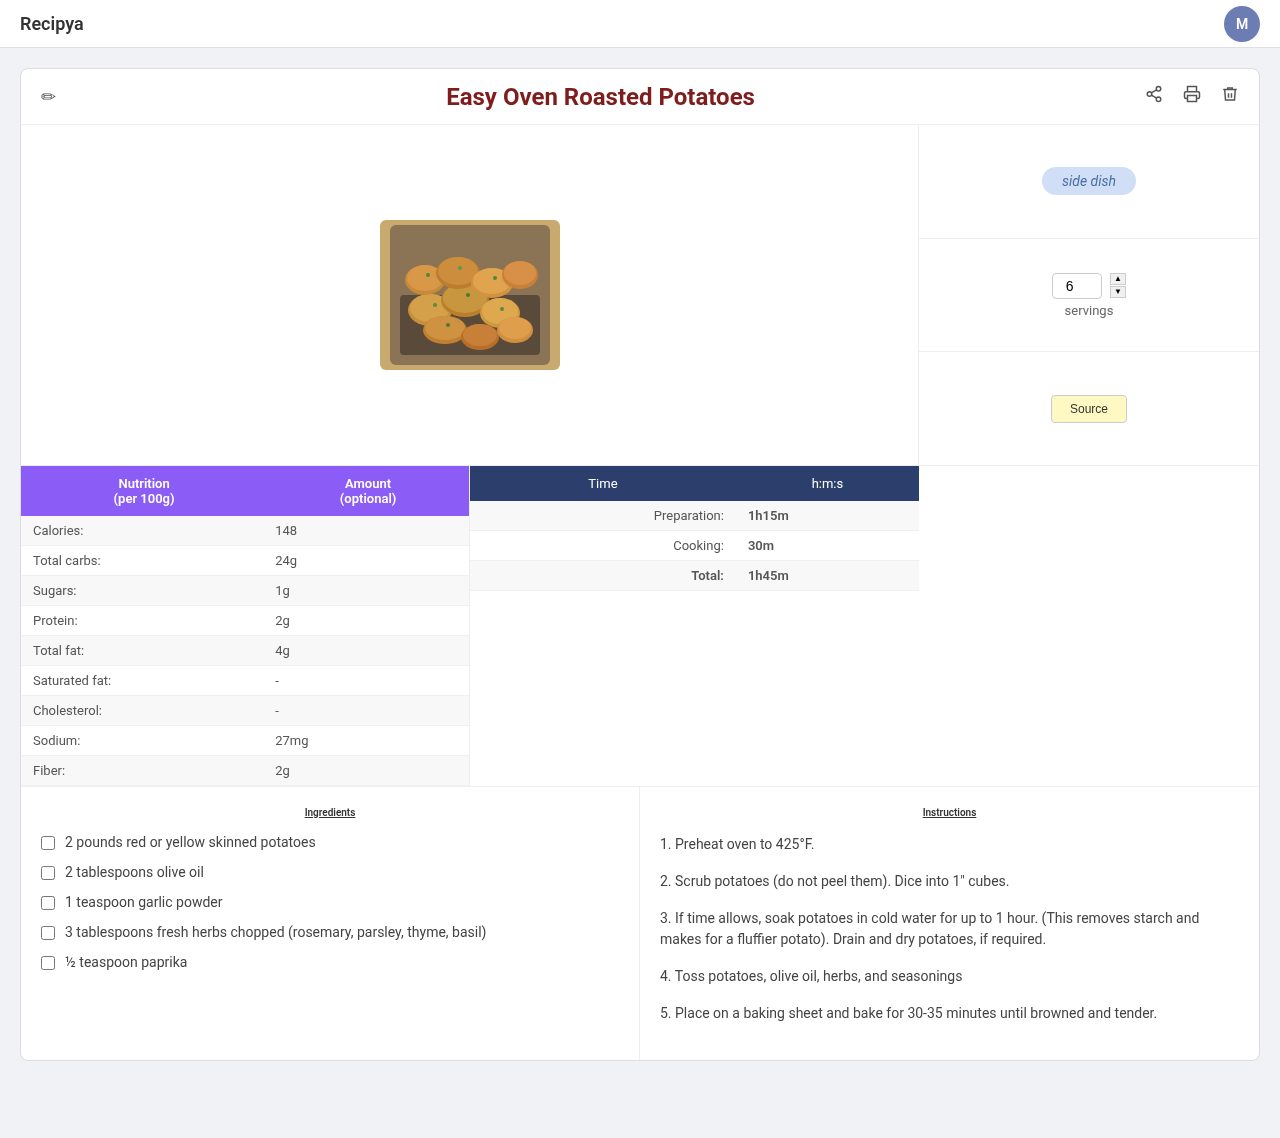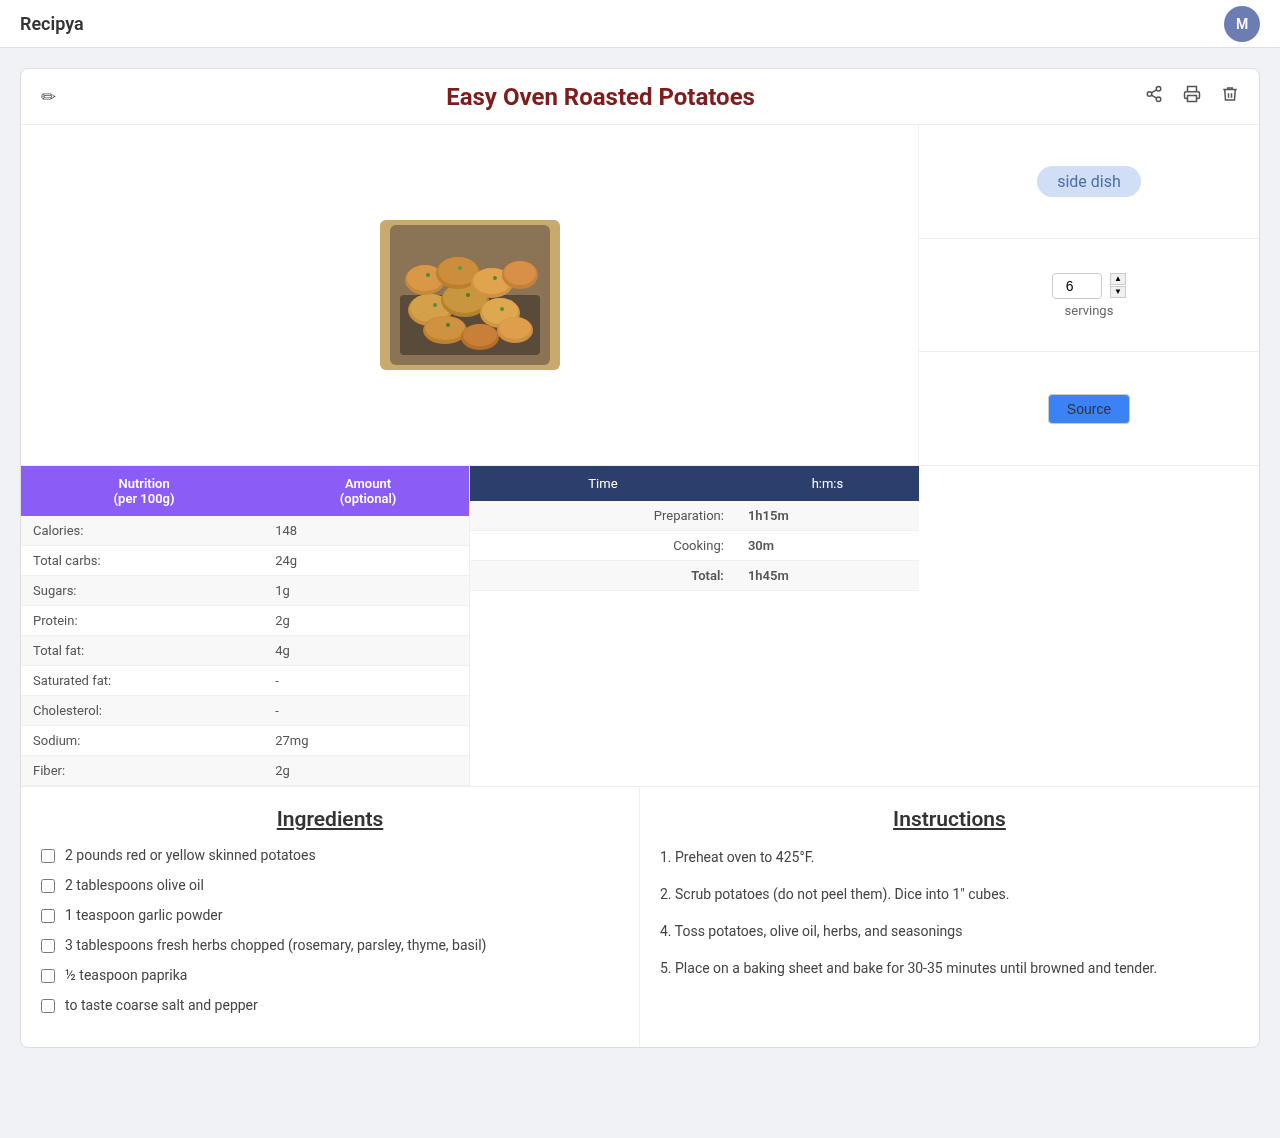--- a/index.html
+++ b/index.html
@@ -108,21 +108,22 @@
       flex-direction: column;
     }
     .meta-section:last-child {
       border-bottom: none;
     }
     .tag-badge {
       background: #d0dff5;
       color: #4a6fa5;
       border-radius: 20px;
       padding: 6px 20px;
-      font-size: 16px;
+      font-size: 14px;
+      font-style: italic;
     }
     .servings-row {
       display: flex;
       align-items: center;
       gap: 8px;
       margin-bottom: 4px;
     }
     .servings-input {
       width: 50px;
       border: 1px solid #ccc;
@@ -145,22 +146,22 @@
       border: 1px solid #ccc;
       cursor: pointer;
       font-size: 8px;
       padding: 1px 3px;
       line-height: 1;
     }
     .source-btn {
       border: 1px solid #ccc;
       border-radius: 4px;
       padding: 6px 18px;
-      font-size: 14px;
-      background: #3b82f6;
+      font-size: 12px;
+      background: #fef9c3;
       cursor: pointer;
       color: #333;
     }
     
     .recipe-middle {
       display: grid;
       grid-template-columns: 1fr 340px;
       border-bottom: 1px solid #eee;
     }
     .recipe-description {
@@ -234,21 +235,21 @@
     
     .recipe-bottom {
       display: grid;
       grid-template-columns: 1fr 1fr;
     }
     .ingredients-section {
       padding: 20px;
       border-right: 1px solid #eee;
     }
     .section-title {
-      font-size: 21px;
+      font-size: 10px;
       font-weight: 600;
       text-decoration: underline;
       color: #333;
       margin-bottom: 16px;
       text-align: center;
     }
     .ingredient-item {
       display: flex;
       align-items: flex-start;
       gap: 10px;
@@ -503,32 +504,29 @@
       <span>1 teaspoon garlic powder</span>
     </div>
             <div class="ingredient-item">
       <input type="checkbox" class="ingredient-checkbox" style="">
       <span>3 tablespoons fresh herbs chopped (rosemary, parsley, thyme, basil)</span>
     </div>
             <div class="ingredient-item">
       <input type="checkbox" class="ingredient-checkbox" style="">
       <span>½ teaspoon paprika</span>
     </div>
-            <div class="ingredient-item">
-      <input type="checkbox" class="ingredient-checkbox" style="">
-      <span>to taste coarse salt and pepper</span>
-    </div>
           </div>
       </div>
 
       <div class="instructions-section">
         <div class="section-title">Instructions</div>
         <div id="instructions-list">
             <div class="instruction-item">1. Preheat oven to 425°F.</div>
             <div class="instruction-item">2. Scrub potatoes (do not peel them). Dice into 1" cubes.</div>
+            <div class="instruction-item">3. If time allows, soak potatoes in cold water for up to 1 hour. (This removes starch and makes for a fluffier potato). Drain and dry potatoes, if required.</div>
             <div class="instruction-item">4. Toss potatoes, olive oil, herbs, and seasonings</div>
             <div class="instruction-item">5. Place on a baking sheet and bake for 30-35 minutes until browned and tender.</div>
           </div>
       </div>
     </div>
 
   </div>
 </div>
 
 </body></html>

